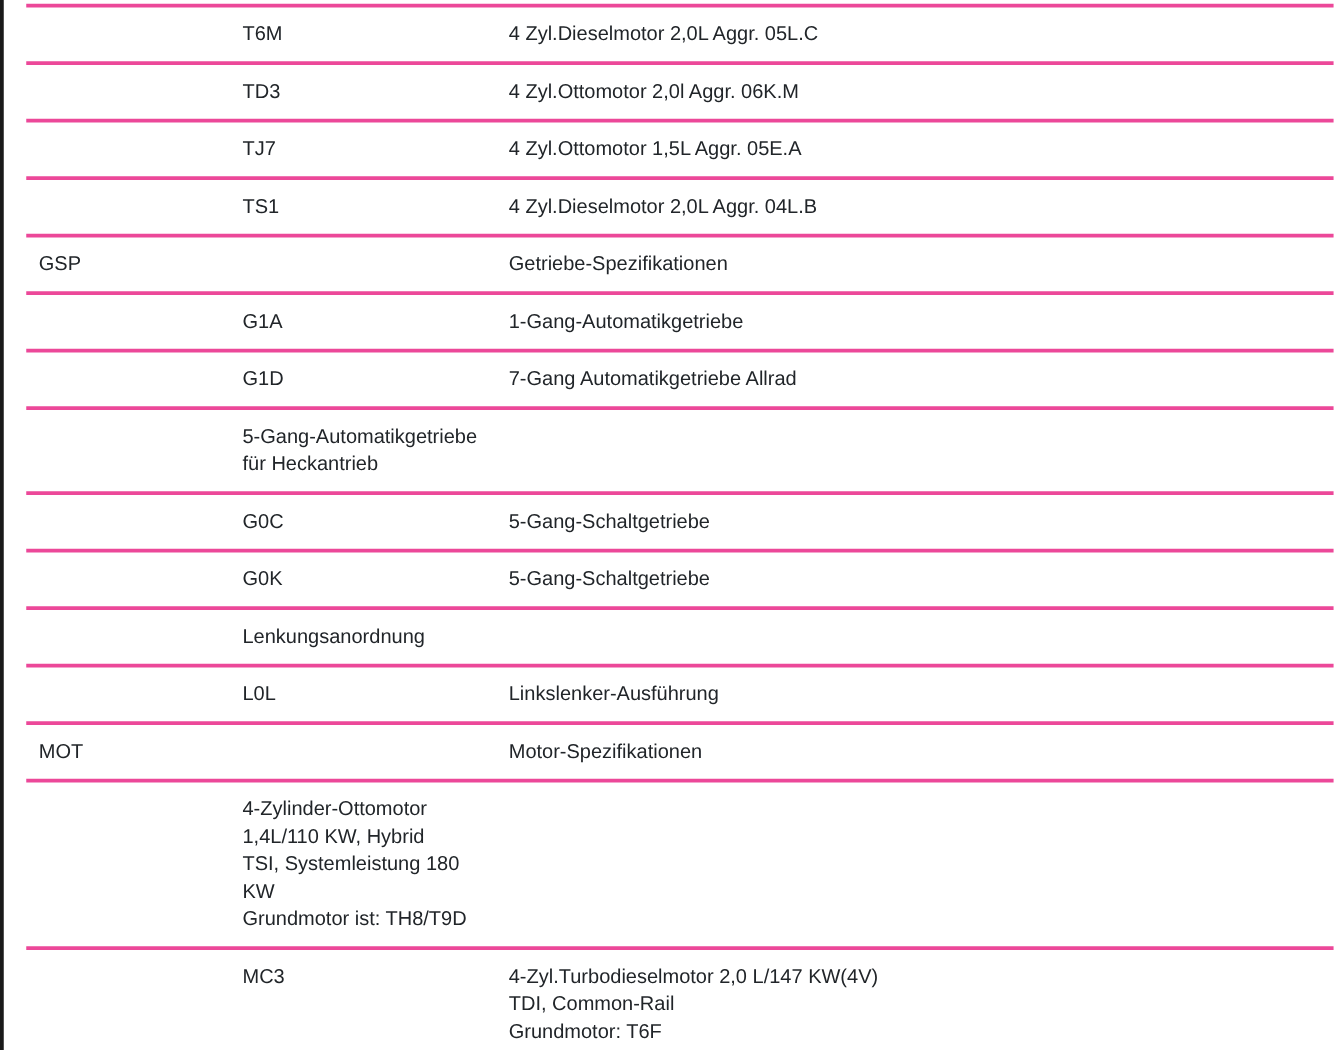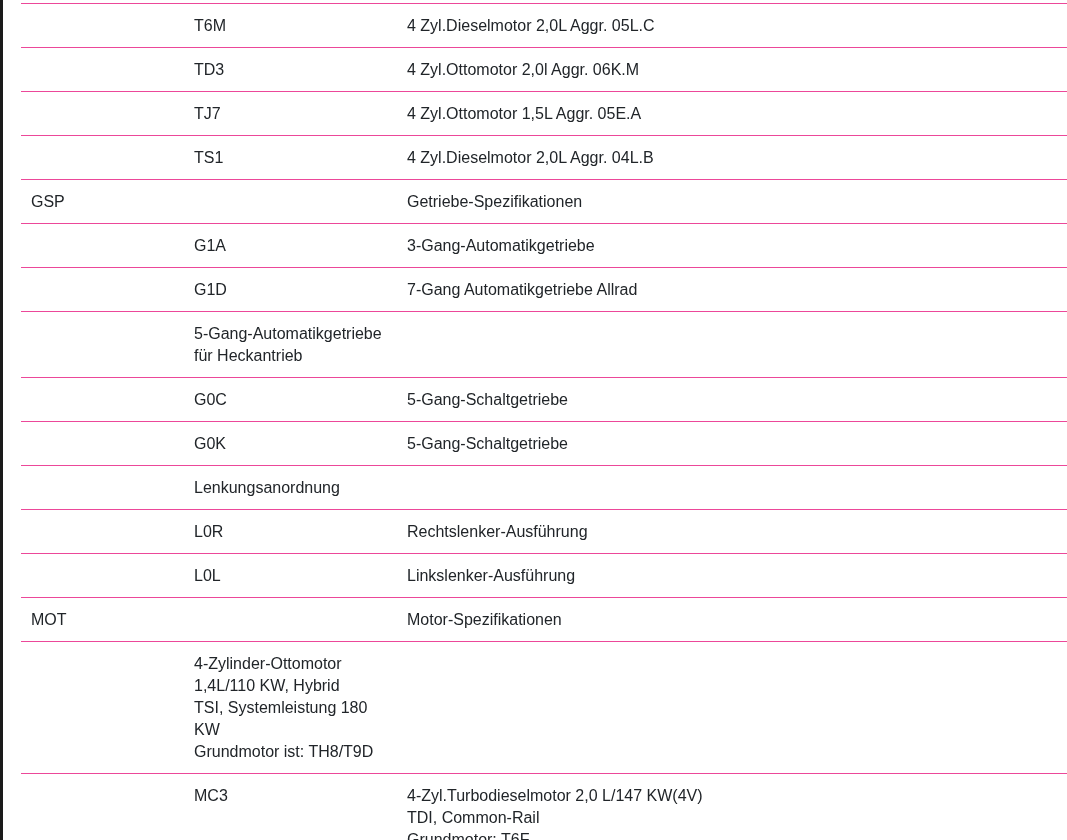--- a/index.html
+++ b/index.html
@@ -26,21 +26,21 @@
   }
   .codes-table {
     position: absolute;
     left: 21px;
     top: 3px;
     width: 1046px;
   }
   .table-row {
     display: grid;
     grid-template-columns: 163px 213px 1fr;
-    border-top: 1px solid #ec4899;
+    border-top: 3px solid #ec4899;
     background: #ffffff;
   }
   .cell {
     padding: 10.5px 8px 10.5px 10px;
     line-height: 22px;
     white-space: pre-line;
     overflow: hidden;
   }
 </style>
 </head>
@@ -76,21 +76,21 @@
 
     <div class="table-row">
       <div class="cell">GSP</div>
       <div class="cell"></div>
       <div class="cell">Getriebe-Spezifikationen</div>
     </div>
 
     <div class="table-row">
       <div class="cell"></div>
       <div class="cell">G1A</div>
-      <div class="cell">3-Gang-Automatikgetriebe</div>
+      <div class="cell">1-Gang-Automatikgetriebe</div>
     </div>
 
     <div class="table-row">
       <div class="cell"></div>
       <div class="cell">G1D</div>
       <div class="cell">7-Gang Automatikgetriebe Allrad</div>
     </div>
 
     <div class="table-row">
       <div class="cell"></div>
@@ -108,25 +108,20 @@
       <div class="cell"></div>
       <div class="cell">G0K</div>
       <div class="cell">5-Gang-Schaltgetriebe</div>
     </div>
 
     <div class="table-row">
       <div class="cell"></div>
       <div class="cell">Lenkungsanordnung</div>
     </div>
 
-    <div class="table-row">
-      <div class="cell"></div>
-      <div class="cell">L0R</div>
-      <div class="cell">Rechtslenker-Ausführung</div>
-    </div>
 
     <div class="table-row">
       <div class="cell"></div>
       <div class="cell">L0L</div>
       <div class="cell">Linkslenker-Ausführung</div>
     </div>
 
     <div class="table-row">
       <div class="cell">MOT</div>
       <div class="cell"></div>

